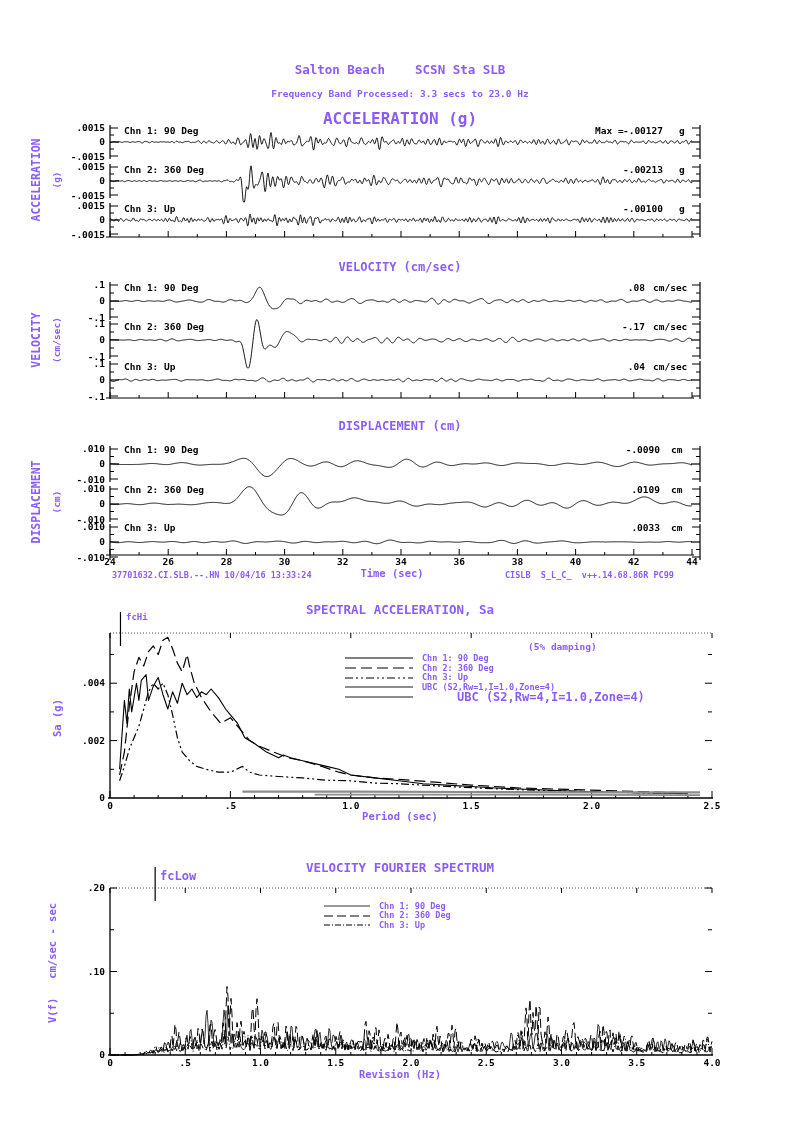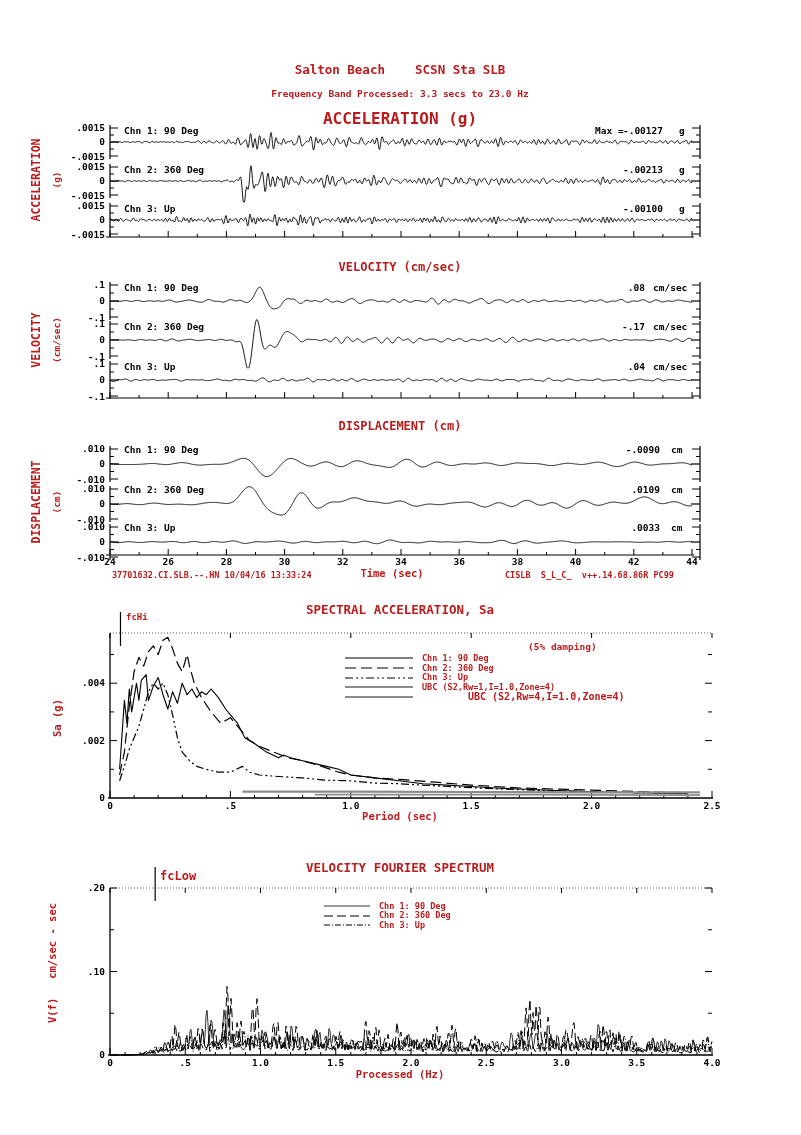--- a/index.html
+++ b/index.html
@@ -1,17 +1,17 @@
 <!DOCTYPE html>
 <html><head>
 <meta charset="utf-8">
 <style>
   body{margin:0;background:#fff}
   .page{position:relative;width:801px;height:1135px;background:#fff;
-        font-family:"DejaVu Sans Mono",monospace;color:#b91c1c;overflow:hidden}
+        font-family:"DejaVu Sans Mono",monospace;color:#8b5cf6;overflow:hidden}
   .abs{position:absolute;white-space:pre;font-weight:bold}
   .ctrx{transform:translateX(-50%)}
   .rot{transform:translate(-50%,-50%) rotate(-90deg);transform-origin:center}
   svg text{font-family:"DejaVu Sans Mono",monospace;font-weight:bold;fill:#000}
   #plot-svg{position:absolute;left:0;top:0}
   .legend{position:absolute}
   .lg-row{display:flex;align-items:center}
   .lg-label{white-space:pre;font-weight:bold}
 </style>
 </head>
@@ -39,21 +39,21 @@
   <div class="abs" style="left:112px;top:570px;font-size:8.5px">37701632.CI.SLB.--.HN 10/04/16 13:33:24</div>
   <div class="abs" style="left:505px;top:570px;font-size:8.5px">CISLB  S_L_C_  v++.14.68.86R PC99</div>
 
   <div class="abs" style="left:126px;top:612px;font-size:9px">fcHi</div>
   <div class="abs" style="left:528px;top:641px;font-size:9.5px">(5% damping)</div>
   <div class="abs rot" style="left:57px;top:718px;font-size:10.5px">Sa (g)</div>
   <div class="abs ctrx" style="left:400px;top:810px;font-size:10.5px">Period (sec)</div>
 
   <div class="abs" style="left:160px;top:869px;font-size:12px">fcLow</div>
   <div class="abs rot" style="left:52px;top:963px;font-size:10.5px">V(f)   cm/sec - sec</div>
-  <div class="abs ctrx" style="left:400px;top:1068px;font-size:10.5px">Processed (Hz)</div>
+  <div class="abs ctrx" style="left:400px;top:1068px;font-size:10.5px">Revision (Hz)</div>
 
   <div class="legend" id="sa-legend" style="left:343px;top:653px">
       <div class="lg-row" style="height: 9.7px;">
         <svg width="72" height="9">
           <line x1="2" y1="5" x2="70" y2="5" stroke="#000000" stroke-width="1.1"></line>
         </svg>
         <span class="lg-label" style="font-size: 8.5px; margin-left: 7px;">Chn 1: 90 Deg</span>
       </div>
       <div class="lg-row" style="height: 9.7px;">
         <svg width="72" height="9">
@@ -70,21 +70,21 @@
       <div class="lg-row" style="height: 9.7px;">
         <svg width="72" height="9">
           <line x1="2" y1="5" x2="70" y2="5" stroke="#8c8c8c" stroke-width="2.2"></line>
         </svg>
         <span class="lg-label" style="font-size: 8.5px; margin-left: 7px; text-align: center;">UBC (S2,Rw=1,I=1.0,Zone=4)</span>
       </div>
       <div class="lg-row" style="height: 9.7px;">
         <svg width="72" height="9">
           <line x1="2" y1="5" x2="70" y2="5" stroke="#8c8c8c" stroke-width="1.8"></line>
         </svg>
-        <span class="lg-label" style="font-size: 10px; margin-left: 18px; padding-left: 35px;">UBC (S2,Rw=4,I=1.0,Zone=4)</span>
+        <span class="lg-label" style="font-size: 12px; margin-left: 7px; padding-left: 35px;">UBC (S2,Rw=4,I=1.0,Zone=4)</span>
       </div>
     </div>
   <div class="legend" id="fourier-legend" style="left:322px;top:901px">
       <div class="lg-row" style="height: 9.5px;">
         <svg width="50" height="9">
           <line x1="2" y1="5" x2="48" y2="5" stroke="#000000" stroke-width="0.8"></line>
         </svg>
         <span class="lg-label" style="font-size: 8.5px; margin-left: 7px;">Chn 1: 90 Deg</span>
       </div>
       <div class="lg-row" style="height: 9.5px;">

